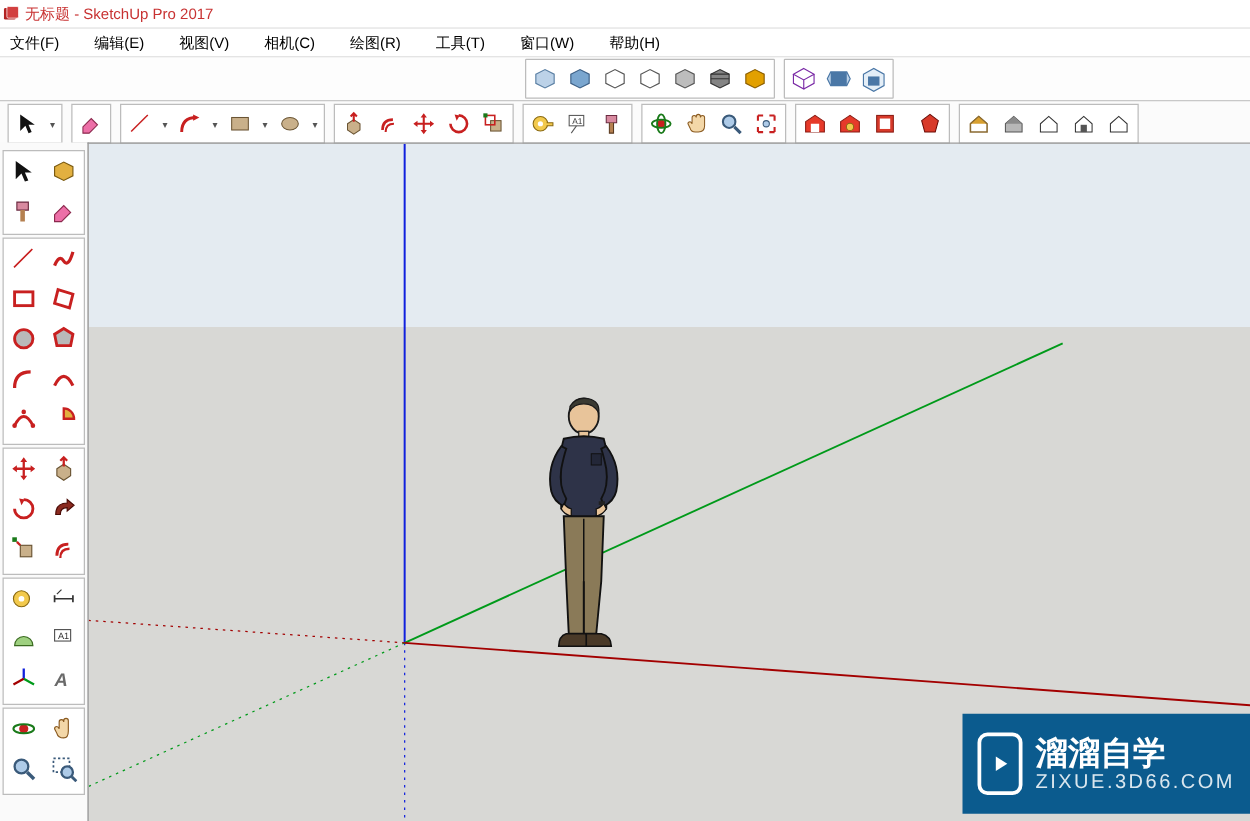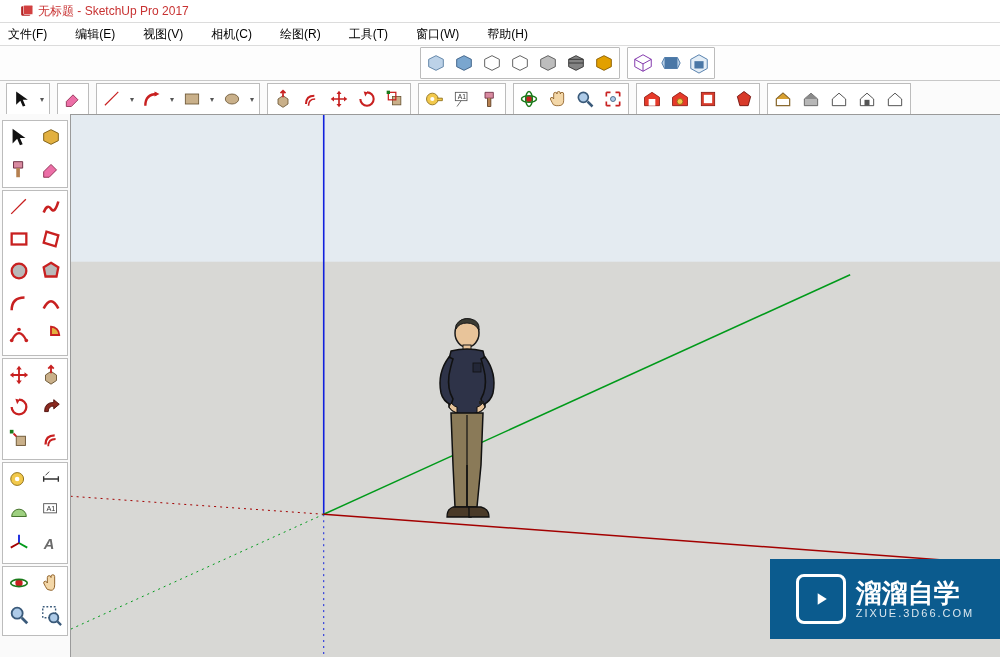--- a/index.html
+++ b/index.html
@@ -13,21 +13,21 @@
     overflow: hidden;
     position: relative;
   }
   
   .titlebar {
     background: #ffffff;
     height: 22px;
     display: flex;
     align-items: center;
     border-bottom: 1px solid #dcdcdc;
-    padding-left: 20px;
+    padding-left: 2px;
     color: #c83232;
   }
   .titlebar .app-icon {
     width: 14px;
     height: 14px;
     margin-right: 4px;
   }
   .titlebar .title-text {
     font-size: 12px;
   }
@@ -159,21 +159,21 @@
   .person {
     position: absolute;
     left: 352px;
     top: 200px;
     width: 88px;
     height: 210px;
   }
   .watermark {
     position: absolute;
     right: 0;
-    bottom: 18px;
+    bottom: 6px;
     width: 230px;
     height: 80px;
     background: #0b5b8e;
     color: #fff;
     display: flex;
     align-items: center;
     justify-content: center;
     gap: 10px;
     padding: 8px 12px;
     box-sizing: border-box;
@@ -194,21 +194,21 @@
   .watermark .wm-text {
     display: flex;
     flex-direction: column;
     line-height: 1.1;
   }
   .watermark .wm-big {
     font-size: 26px;
     font-weight: bold;
   }
   .watermark .wm-small {
-    font-size: 11px;
+    font-size: 16px;
     letter-spacing: 2px;
     opacity: 0.85;
   }
   .sep {
     width: 6px;
   }
 </style>
 </head>
 <body>
 

